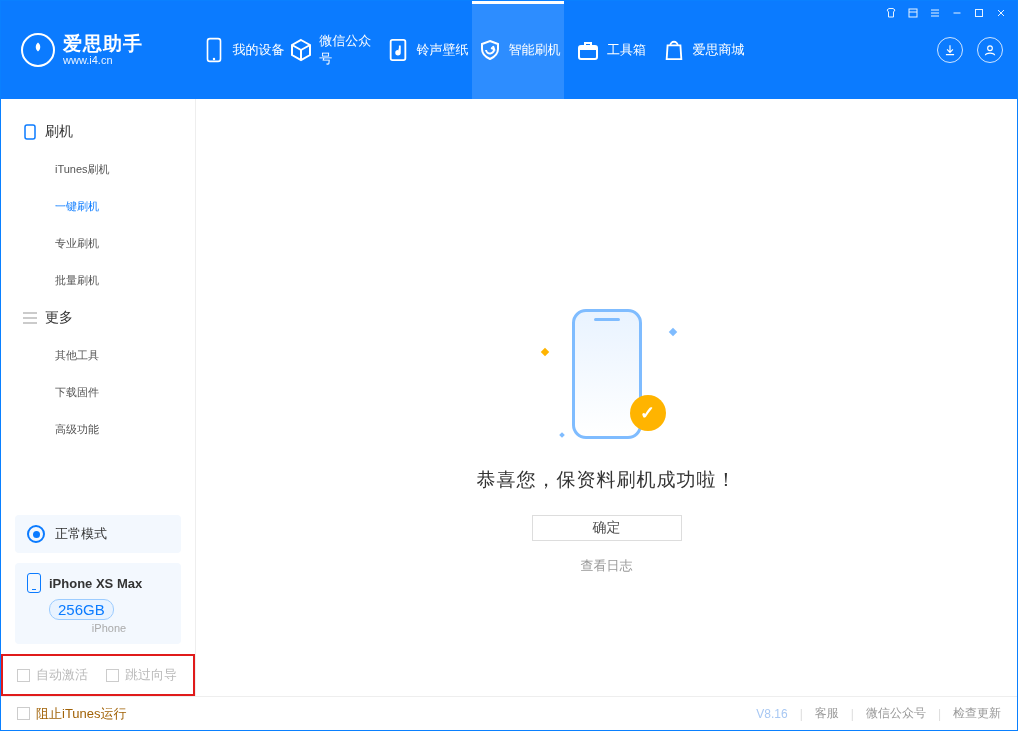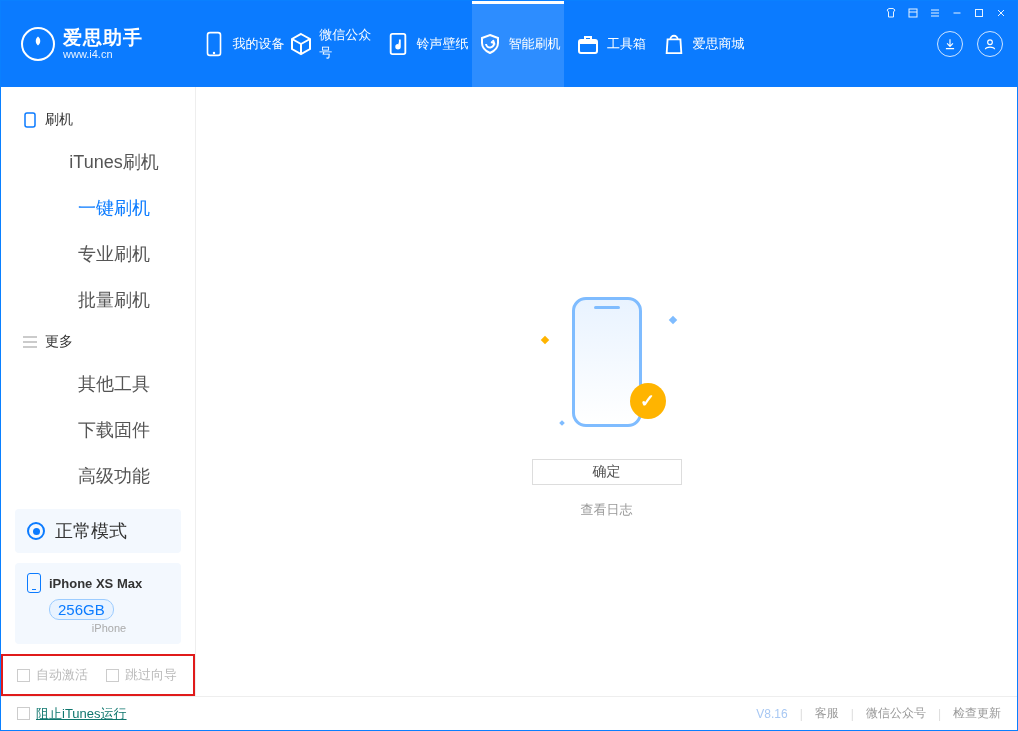--- a/index.html
+++ b/index.html
@@ -1,21 +1,21 @@
 <!DOCTYPE html>
 <html><head>
 <meta charset="utf-8">
 <style>
   * { box-sizing: border-box; margin: 0; padding: 0; }
   html, body { width: 1018px; height: 731px; font-family: "Microsoft YaHei", Arial, sans-serif; background: #fff; }
   body { border: 1px solid #0a80ff; display: flex; flex-direction: column; overflow: hidden; }
 
   
   .header {
-    height: 86px; background: #0b7bff; display: flex; align-items: stretch; color: #fff;
+    height: 98px; background: #0b7bff; display: flex; align-items: stretch; color: #fff;
     position: relative;
   }
   .logo-block { display: flex; align-items: center; padding-left: 20px; width: 195px; }
   .logo-badge { width: 34px; height: 34px; border: 2px solid #fff; border-radius: 50%; display: flex; align-items: center; justify-content: center; margin-right: 8px; }
   .logo-text { display: flex; flex-direction: column; line-height: 1.1; }
   .logo-text .name { font-size: 19px; font-weight: 600; letter-spacing: 1px; }
   .logo-text .url { font-size: 11px; opacity: .9; }
 
   .nav { display: flex; }
   .nav-item {
@@ -32,27 +32,27 @@
   .hr-icon { width: 26px; height: 26px; border-radius: 50%; border:1.5px solid rgba(255,255,255,.8); display:flex; align-items:center; justify-content:center; cursor:pointer; }
   .win-ctrls { position:absolute; top:6px; right:10px; display:flex; gap:10px; font-size:12px; }
   .win-ctrls span { cursor:pointer; opacity:.9; }
 
   
   .body { flex:1; display:flex; min-height:0; }
   .sidebar { width: 195px; border-right:1px solid #eee; display:flex; flex-direction:column; }
   .side-scroll { flex:1; overflow:auto; padding-top:14px; }
   .side-section-header { display:flex; align-items:center; gap:8px; padding:10px 22px; font-size:14px; color:#333; }
   .side-section-header .sec-icon { width:14px; height:14px; display:inline-flex; align-items:center; justify-content:center; color:#0b7bff; }
-  .side-item { padding:11px 22px 11px 54px; font-size:18px; color:#555; cursor:pointer;text-align:center; }
+  .side-item { padding:11px 22px 11px 54px; font-size:11px; color:#555; cursor:pointer; }
   .side-item.active { color:#0b7bff; }
 
   .device-zone { padding: 0 14px 10px; }
   .device-card {
     background:#f3f8fe; border-radius:4px; padding:10px 12px; margin-bottom:10px;
-    display:flex; align-items:center; gap:10px; font-size:18px; color:#333;
+    display:flex; align-items:center; gap:10px; font-size:13px; color:#333;
   }
   .device-card .dot { width:18px; height:18px; border:2px solid #0b7bff; border-radius:50%; position:relative; }
   .device-card .dot::after { content:""; width:7px; height:7px; background:#0b7bff; border-radius:50%; position:absolute; left:3.5px; top:3.5px;}
   .device-phone { background:#f3f8fe; border-radius:4px; padding:10px 12px; }
   .device-phone .row1 { display:flex; align-items:center; gap:8px; font-size:13px; font-weight:600; color:#333; }
   .device-phone .phone-ico { width:14px; height:20px; border:1.5px solid #0b7bff; border-radius:3px; position:relative; }
   .device-phone .phone-ico::after { content:""; position:absolute; bottom:2px; left:50%; transform:translateX(-50%); width:4px; height:1.5px; background:#0b7bff;}
   .device-phone .cap-badge { display:inline-block; margin:6px 0 2px 22px; font-size:15px; color:#0b7bff; border:1px solid #9cccff; background:#e9f3ff; border-radius:10px; padding:1px 8px;}
   .device-phone .sub { margin-left:22px; font-size:11px; color:#aaa;text-align:center; }
 
@@ -68,21 +68,21 @@
   .phone::before{ content:""; position:absolute; top:6px; left:50%; transform:translateX(-50%); width:26px; height:3px; background:#7fbcff; border-radius:2px;}
   .check-badge { position:absolute; right:16px; bottom:18px; width:36px; height:36px; background:#ffb400; border-radius:50%; display:flex; align-items:center; justify-content:center; color:#fff; font-size:18px; font-weight:bold;}
   .star { position:absolute; width:6px; height:6px; background:#7fbcff; transform:rotate(45deg);} 
   .star.s1{ left:10px; top:50px; background:#ffb400;} .star.s2{ right:6px; top:30px;} .star.s3{ left:28px; bottom:12px; width:4px; height:4px;}
   .msg { margin-top:18px; font-size:19px; color:#333; letter-spacing:1px; }
   .ok-btn { margin-top:22px; width:150px; height:26px; border:1px solid #ddd; background:#fff; font-size:14px; color:#555; cursor:pointer; }
   .log-link { margin-top:16px; font-size:13px; color:#999; cursor:pointer; }
 
   
   .footer { height:34px; border-top:1px solid #eee; display:flex; align-items:center; padding:0 16px; font-size:12px; color:#999; }
-  .footer .chk { color:#0f766e;text-decoration:underline; }
+  .footer .chk { color:#a16207; }
   .footer-right { margin-left:auto; display:flex; align-items:center; gap:12px; }
   .footer-right .sep { color:#ddd; }
   .footer-right span { cursor:pointer; }
   .ver { color:#a8c8f3; }
 </style>
 </head>
 <body>
 
 <div class="header">
   <div class="win-ctrls">
@@ -263,20 +263,21 @@
 
   <div class="main">
     <div class="center">
       <div class="illus">
         <div class="phone"></div>
         <div class="check-badge">✓</div>
         <span class="star s1"></span>
           <span class="star s2"></span>
           <span class="star s3"></span>
       </div>
+      <div class="msg">恭喜您，保资料刷机成功啦！</div>
       <button class="ok-btn">确定</button>
       <span class="log-link">查看日志</span>
     </div>
   </div>
 </div>
 
 <div class="footer">
   <label class="chk">
     <span class="chk-box"></span>
     <span>阻止iTunes运行</span>

